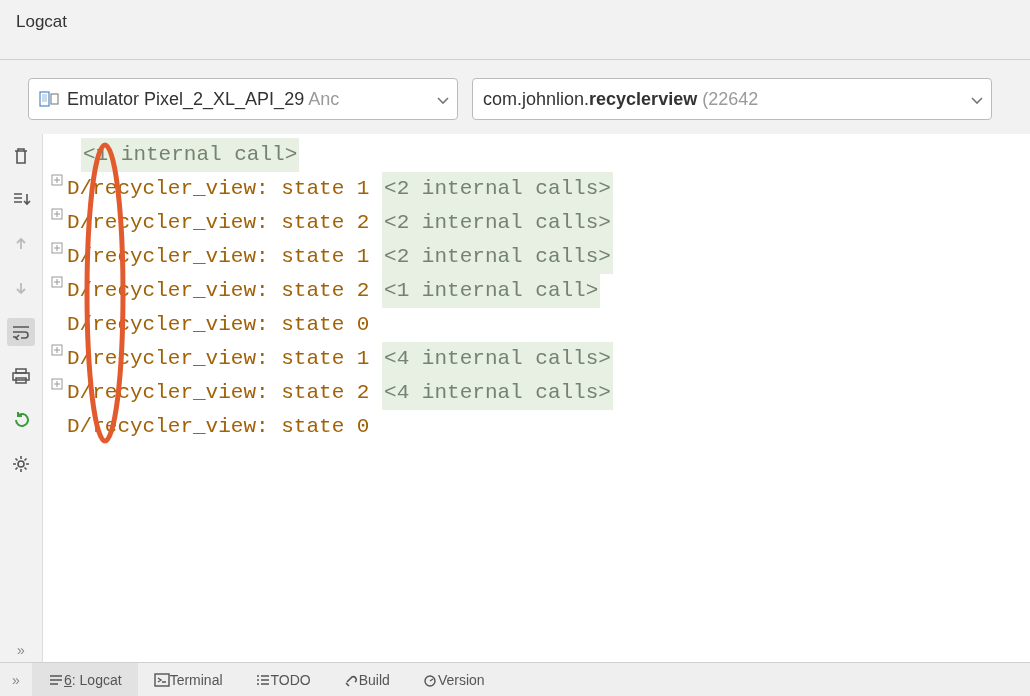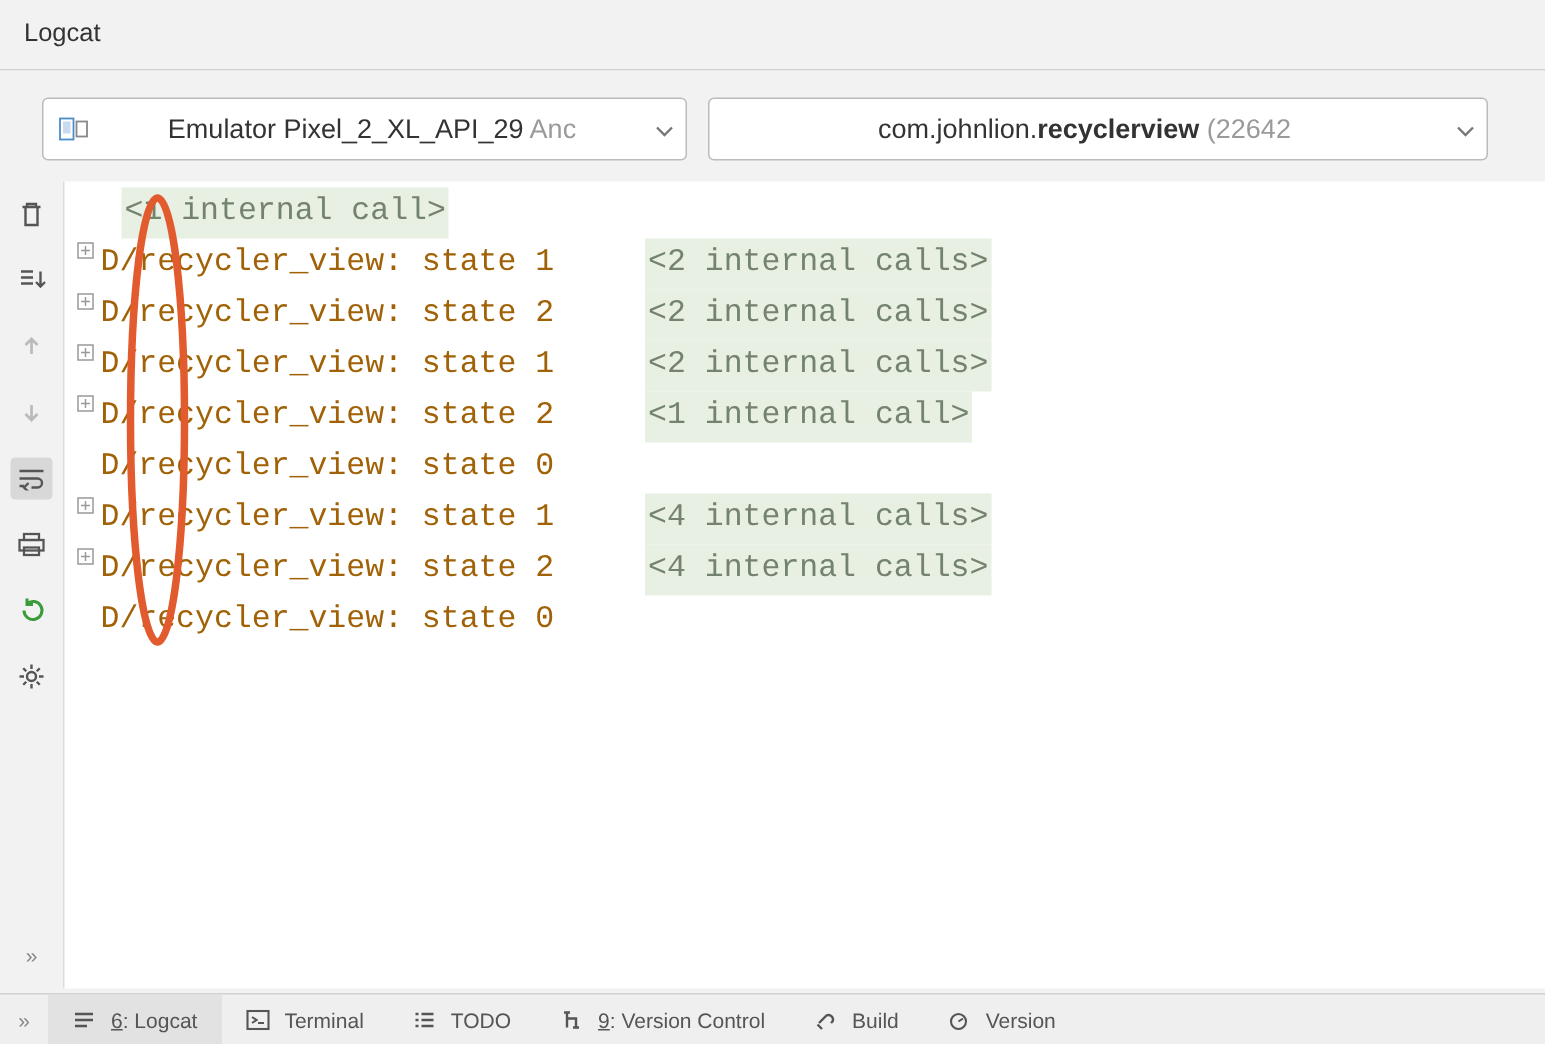--- a/index.html
+++ b/index.html
@@ -9,21 +9,21 @@
     }
     body {
       font-family: -apple-system, BlinkMacSystemFont, "Segoe UI", Arial, sans-serif;
       background: #f2f2f2;
       width: 1030px;
       height: 696px;
       overflow: hidden;
       position: relative;
     }
     .header {
-      padding: 12px 16px 14px;
+      padding: 12px 16px 27px;
       border-bottom: 1px solid #d0d0d0;
       font-size: 17px;
       color: #333;
     }
     .filter-row {
       display: flex;
       gap: 14px;
       padding: 18px 28px 14px;
       background: #f2f2f2;
     }
@@ -51,21 +51,20 @@
       height: 16px;
       margin-right: 8px;
       flex-shrink: 0;
     }
     .dropdown-text {
       flex: 1;
       white-space: nowrap;
       overflow: hidden;
       color: #333;
       min-width: 0;
-      text-align: center;
     }
     .dropdown-text .muted {
       color: #9a9a9a;
     }
     .dropdown-text .bold {
       font-weight: 700;
     }
     .dropdown-arrow {
       flex-shrink: 0;
       margin-left: 8px;
@@ -135,21 +134,20 @@
       width: 18px;
       flex-shrink: 0;
     }
     .log-text {
       color: #a16207;
     }
     .internal-badge {
       background: #e7f0e3;
       color: #74836f;
       padding: 0 2px;
-      margin-left: 48px;
     }
     .first-internal {
       margin-left: 32px;
     }
     .annotation-circle {
       position: absolute;
       left: 40px;
       top: 8px;
       width: 44px;
       height: 302px;
@@ -166,21 +164,21 @@
       display: flex;
       align-items: center;
       font-size: 14px;
       color: #555;
     }
     .bottom-tab {
       display: flex;
       align-items: center;
       padding: 0 16px;
       height: 100%;
-      gap: 10px;
+      gap: 0;
       cursor: pointer;
     }
     .bottom-tab.active {
       background: #e2e2e2;
     }
     .bottom-tab .num {
       text-decoration: underline;
     }
     .bottom-expand {
       width: 32px;
@@ -326,26 +324,20 @@
     <span>Terminal</span>
   </div>
   <div class="bottom-tab">
     <svg width="16" height="14" viewBox="0 0 16 14">
         <path d="M2 3 h2 M6 3 h8 M2 7 h2 M6 7 h8 M2 11 h2 M6 11 h8" stroke="#555" stroke-width="1.6"></path>
       </svg>
     <span>TODO</span>
   </div>
   <div class="bottom-tab">
     <svg width="16" height="14" viewBox="0 0 16 14">
-        <path d="M5 2 v10 M5 6 h6 v6 M3 2 h4 M9 12 h4" stroke="#555" stroke-width="1.6" fill="none"></path>
-      </svg>
-    <span><span class="num">9</span><span>: Version Control</span></span>
-  </div>
-  <div class="bottom-tab">
-    <svg width="16" height="14" viewBox="0 0 16 14">
         <path d="M4 9 l5 -5 a3 3 0 0 1 4 4 l-1 1 M3 10 l3 3" stroke="#555" stroke-width="1.6" fill="none"></path>
       </svg>
     <span>Build</span>
   </div>
   <div class="bottom-tab">
     <svg width="16" height="14" viewBox="0 0 16 14">
         <circle cx="8" cy="8" r="5" fill="none" stroke="#555" stroke-width="1.4"></circle>
         <path d="M8 8 l3 -2" stroke="#555" stroke-width="1.4"></path>
       </svg>
     <span>Version</span>

